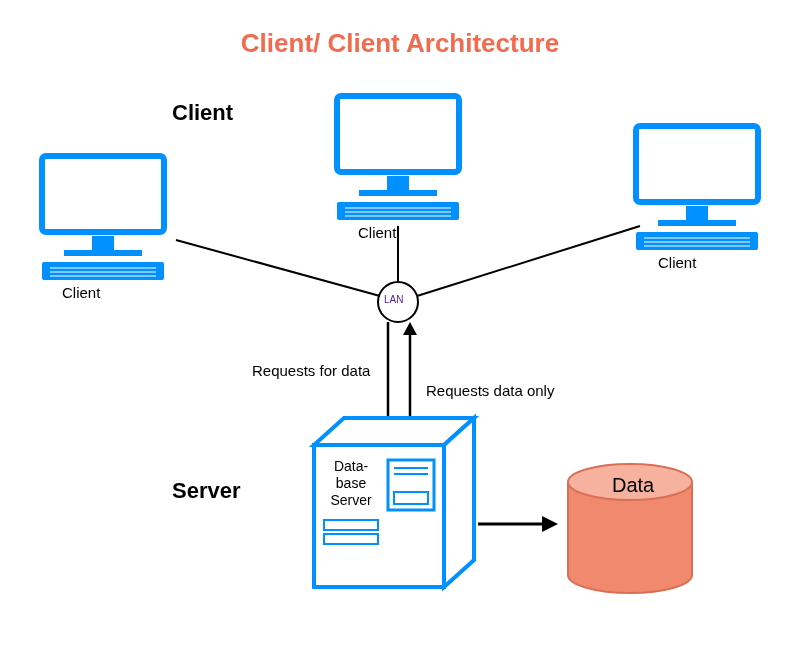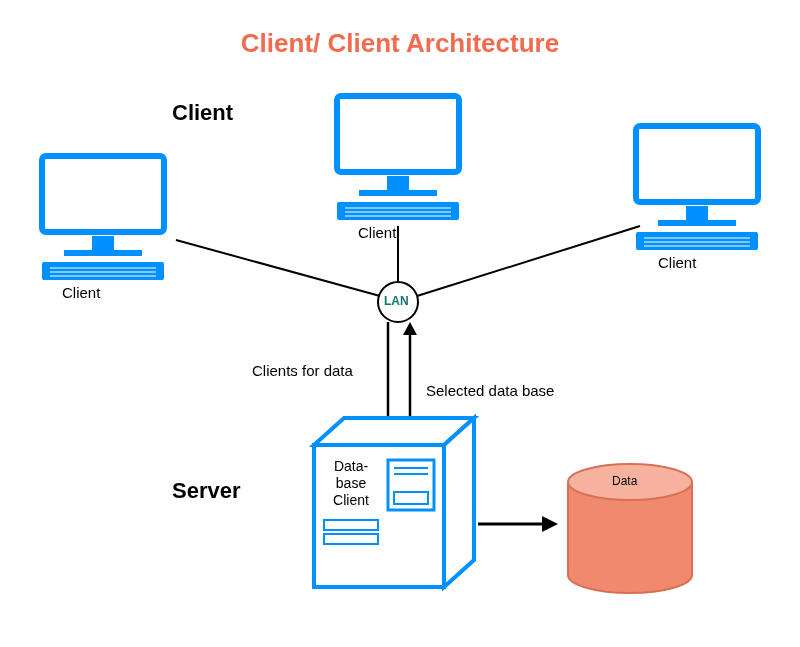--- a/index.html
+++ b/index.html
@@ -33,34 +33,34 @@
       text-align: left;
       width: 80px;
     }
     .edge-label {
       position: absolute;
       font-size: 15px;
       color: #000;
     }
     .lan-label {
       position: absolute;
-      font-size: 12px;
-      font-weight: bold;
-      color: #0f766e;
+      font-size: 10px;
+      font-weight: normal;
+      color: #4c1d95;
     }
     .db-label {
       position: absolute;
       font-size: 14px;
       color: #000;
       text-align: center;
       line-height: 1.2;
     }
     .data-label {
       position: absolute;
-      font-size: 12px;
+      font-size: 20px;
       color: #000;
     }
     svg.canvas {
       position: absolute;
       top: 0;
       left: 0;
     }
   </style>
 </head>
 <body>
@@ -141,20 +141,20 @@
 
 <div class="section-label" style="left:172px; top:100px;">Client</div>
 <div class="section-label" style="left:172px; top:478px;">Server</div>
 
 <div class="node-label" style="left:62px; top:284px;">Client</div>
 <div class="node-label" style="left:358px; top:224px;">Client</div>
 <div class="node-label" style="left:658px; top:254px;">Client</div>
 
 <div class="lan-label" style="left:384px; top:294px;">LAN</div>
 
-<div class="edge-label" style="left:252px; top:362px;">Clients for data</div>
-<div class="edge-label" style="left:426px; top:382px;">Selected data base</div>
+<div class="edge-label" style="left:252px; top:362px;">Requests for data</div>
+<div class="edge-label" style="left:426px; top:382px;">Requests data only</div>
 
 <div class="db-label" style="left:322px; top:458px; width:58px; white-space: pre-line;">Data-
 base
-Client</div>
+Server</div>
 
 <div class="data-label" style="left:612px; top:474px;">Data</div>
 
 </body></html>

